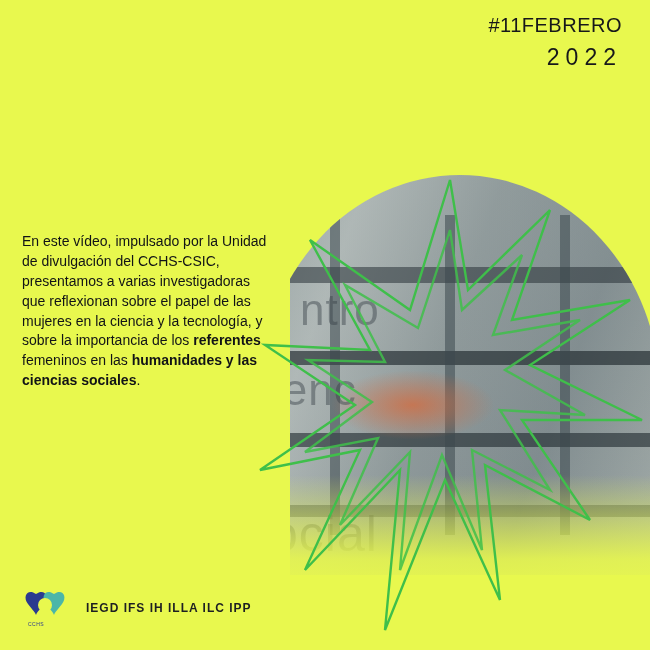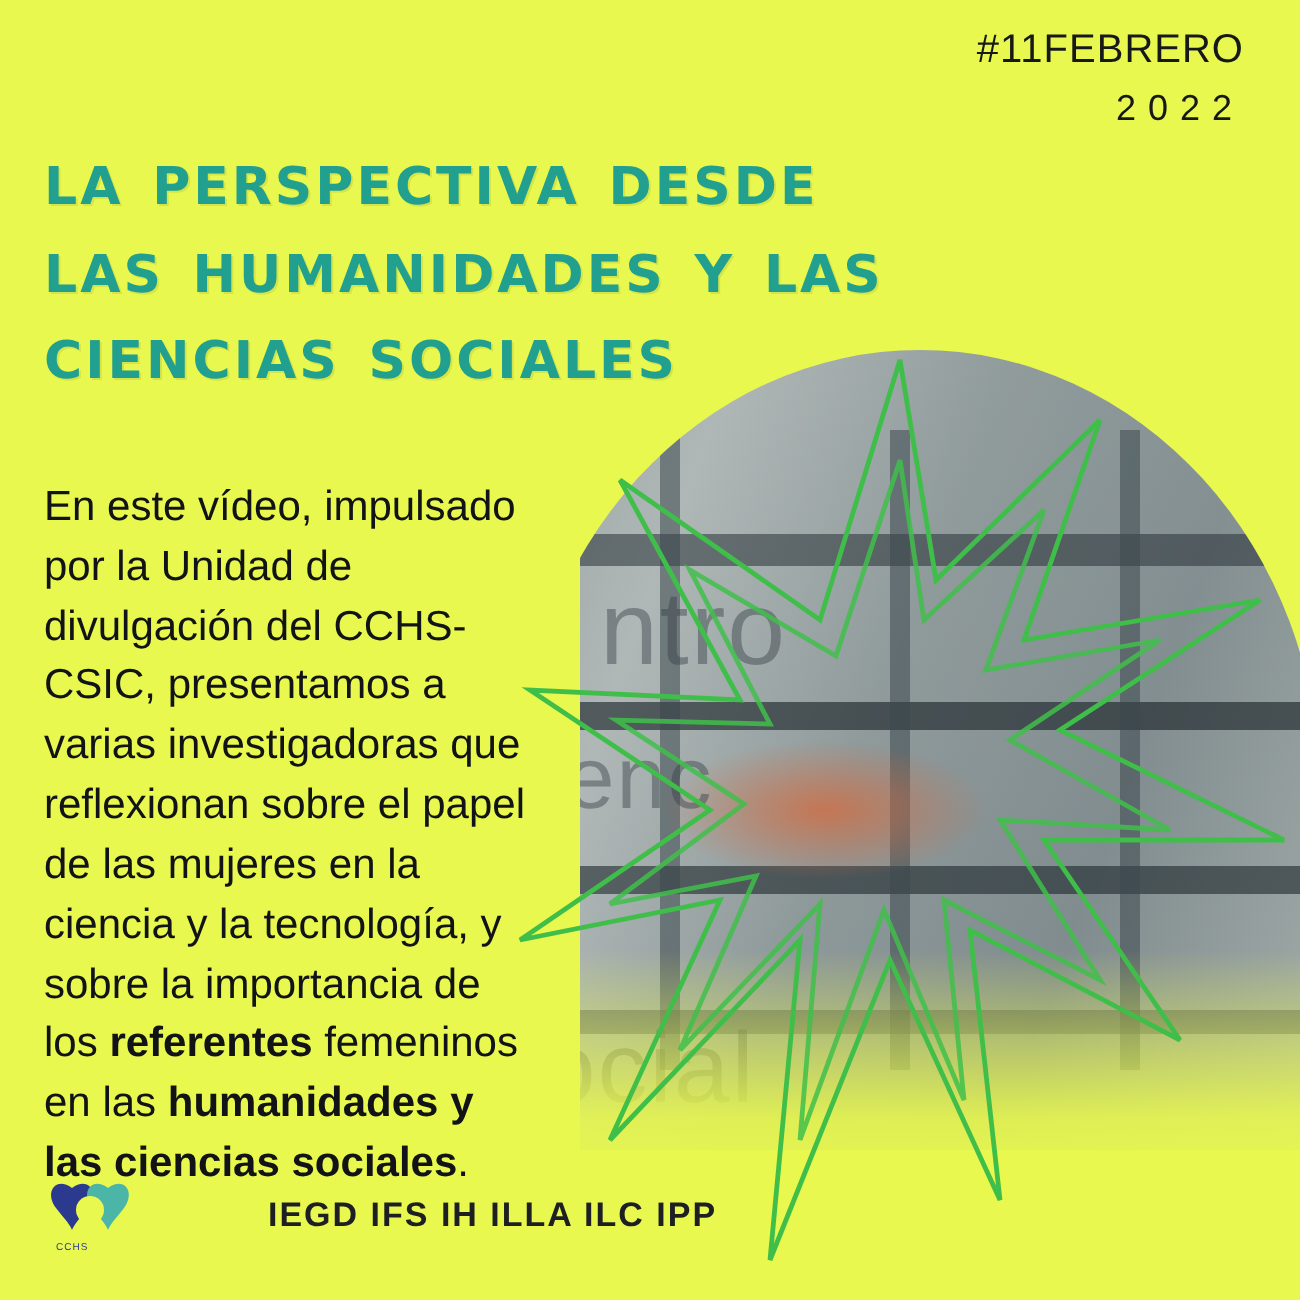--- a/index.html
+++ b/index.html
@@ -67,21 +67,21 @@
     background: radial-gradient(ellipse at center, rgba(214,106,60,0.75), rgba(214,106,60,0) 70%);
   }
   .wall-text {
     position: absolute;
     color: rgba(55,65,70,0.45);
     font-family: "Liberation Sans", sans-serif;
     font-weight: 400;
     letter-spacing: 1px;
     white-space: nowrap;
   }
-  .wt1 { left: 40px;  top: 110px; font-size: 52px; }
+  .wt1 { left: 40px;  top: 110px; font-size: 44px; }
   .wt2 { left: 12px;  top: 190px; font-size: 44px; }
   .wt3 { left: 20px;  top: 262px; font-size: 50px; }
   .wt4 { left: 10px;  top: 330px; font-size: 50px; }
   .photo-fade {
     position: absolute;
     left: 0; right: 0; bottom: 0;
     height: 120px;
     background: linear-gradient(180deg, rgba(232,248,78,0) 0%, rgba(232,248,78,0.9) 70%, #e8f84e 100%);
   }
 
@@ -102,21 +102,21 @@
     top: 14px;
     font-size: 20px;
     font-weight: normal;
     color: #17181a;
     letter-spacing: 0.5px;
   }
   .year {
     position: absolute;
     right: 28px;
     top: 44px;
-    font-size: 18px;
+    font-size: 23px;
     color: #17181a;
     letter-spacing: 6px;
   }
 
   
   .title {
     position: absolute;
     left: 22px;
     top: 68px;
     width: 540px;
@@ -132,21 +132,21 @@
   }
   .title span { display: block; }
 
   
   .body-copy {
     position: absolute;
     left: 22px;
     top: 218px;
     width: 248px;
     color: #111316;
-    font-size: 21px;
+    font-size: 14px;
     line-height: 1.42;
   }
   .body-copy b { font-weight: bold; }
 
   
   .footer {
     position: absolute;
     left: 22px;
     bottom: 22px;
     display: flex;
@@ -160,25 +160,24 @@
   }
   .logo-caption {
     position: absolute;
     left: 6px;
     bottom: 1px;
     font-size: 5px;
     color: #2b3a8f;
     letter-spacing: 0.5px;
   }
   .footer-text {
-    font-size: 17px;
+    font-size: 12px;
     font-weight: bold;
     color: #1d1f22;
     letter-spacing: 1px;
-    margin-left: 48px;
   }
 </style>
 </head>
 <body>
 
 <div class="poster">
 
   <div class="photo-wrap">
     <div class="photo">
       <div class="band b1"></div>
@@ -199,25 +198,20 @@
   <svg class="burst" viewBox="0 0 400 480">
     <g fill="none" stroke="#3fbf4a" stroke-width="2.4">
       <path d="M200 10 L218 120 L300 40 L262 150 L380 130 L280 195 L392 250 L272 250 L340 350 L235 295 L250 430 L195 310 L135 460 L150 300 L55 400 L110 280 L10 300 L105 235 L15 175 L120 180 L60 70 L160 140 Z"></path>
       <path d="M200 60 L212 140 L272 85 L243 165 L330 150 L255 200 L335 245 L250 240 L300 320 L222 280 L232 380 L192 285 L150 400 L160 282 L90 355 L128 268 L55 282 L122 232 L58 190 L135 192 L95 115 L168 158 Z" opacity="0.85"></path>
     </g>
   </svg>
 
   <div class="hashtag">#11FEBRERO</div>
   <div class="year">2022</div>
 
-  <div class="title">
-    <span>La perspectiva desde</span>
-    <span>las humanidades y las</span>
-    <span>ciencias sociales</span>
-  </div>
 
   <p class="body-copy"><span>En este vídeo, impulsado por la Unidad de divulgación del CCHS-CSIC, presentamos a varias investigadoras que reflexionan sobre el papel de las mujeres en la ciencia y la tecnología, y sobre la importancia de los </span><b>referentes</b><span> femeninos en las </span><b>humanidades y las ciencias sociales</b><span>.</span></p>
 
   <div class="footer">
     <div class="logo">
       <svg width="52" height="34" viewBox="0 0 52 34">
         <path d="M14 6 C6 0, 0 8, 6 16 C9 20, 13 24, 14 27 C15 24, 19 20, 22 16 C28 8, 22 0, 14 6 Z" fill="#2b3a8f"></path>
         <path d="M32 6 C24 0, 18 8, 24 16 C27 20, 31 24, 32 27 C33 24, 37 20, 40 16 C46 8, 40 0, 32 6 Z" fill="#4bb6a8"></path>
         <circle cx="23" cy="17" r="7" fill="#e8f84e"></circle>
       </svg>

